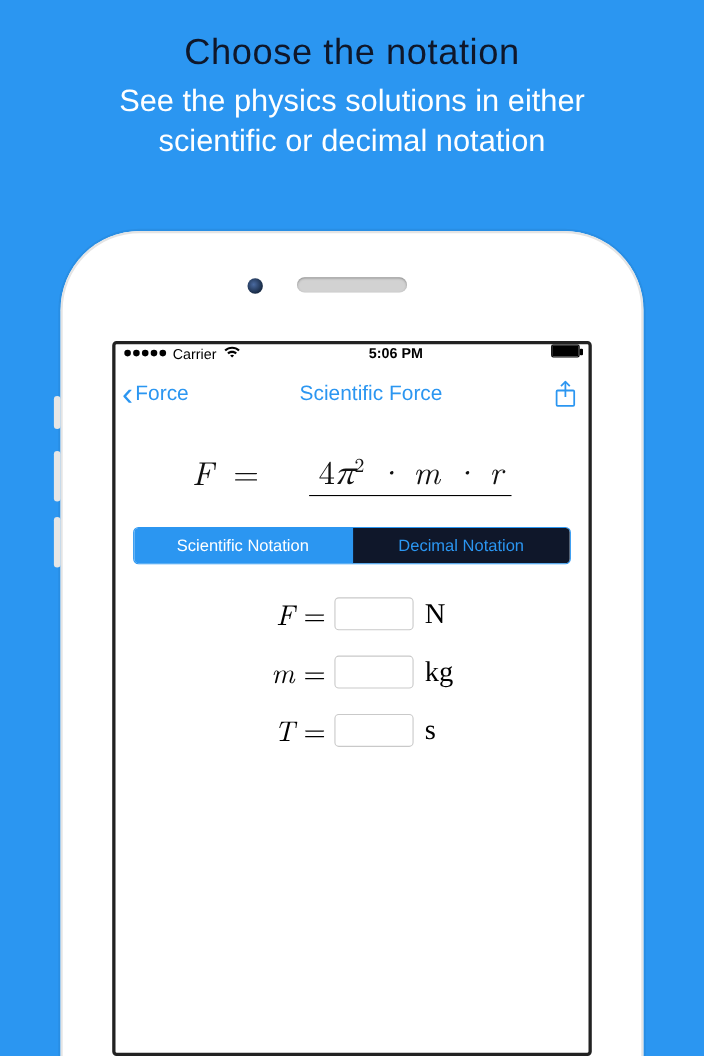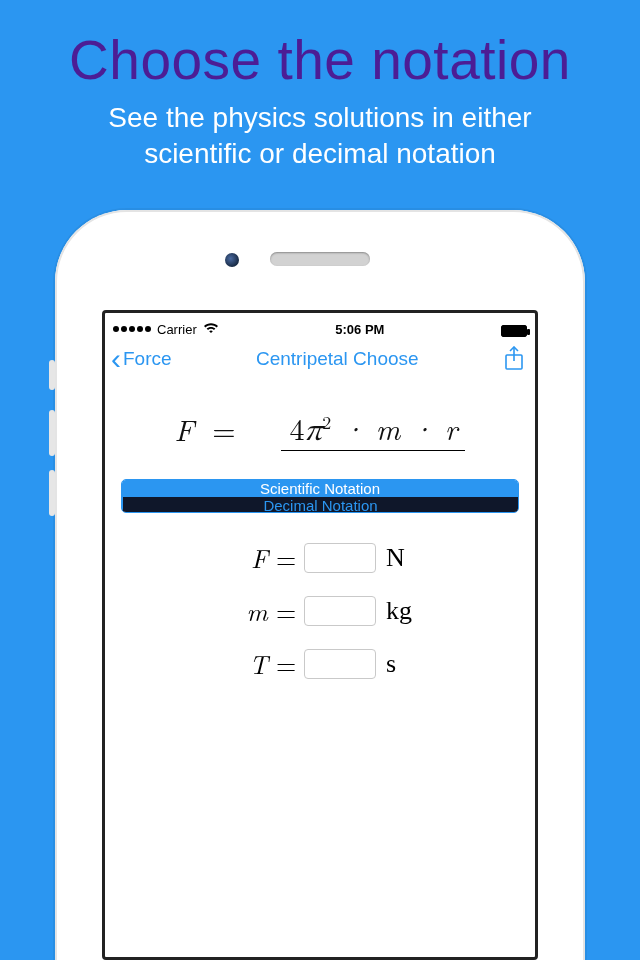--- a/index.html
+++ b/index.html
@@ -5,23 +5,23 @@
     * { box-sizing: border-box; margin: 0; padding: 0; }
     body {
       width: 640px;
       height: 960px;
       background: #2b96f1;
       font-family: -apple-system, "Helvetica Neue", Helvetica, Arial, sans-serif;
       overflow: hidden;
       position: relative;
     }
     .promo-title {
-      color: #4c1d95;
+      color: #0f172a;
       text-align: center;
-      font-size: 55px;
+      font-size: 33px;
       font-weight: 300;
       padding-top: 28px;
       letter-spacing: 0.5px;
     }
     .promo-subtitle {
       color: #fff;
       text-align: center;
       font-size: 28px;
       font-weight: 300;
       line-height: 1.3;
@@ -80,21 +80,21 @@
       height: 650px;
       background: #fff;
       border: 3px solid #222;
       border-radius: 4px;
       overflow: hidden;
     }
     
     .statusbar {
       height: 24px;
       display: flex;
-      align-items: flex-end;
+      align-items: flex-start;
       justify-content: space-between;
       padding: 0 8px;
       font-size: 13px;
       color: #000;
     }
     .status-left { display:flex; align-items:center; gap:6px; }
     .dots { display:flex; gap:2px; }
     .dots span { width:6px; height:6px; border-radius:50%; background:#000; display:block;}
     .status-right { display:flex; align-items:center; gap:4px;}
     .battery { width:26px; height:12px; border:1px solid #000; border-radius:2px; position:relative;}
@@ -133,21 +133,20 @@
     sup{ font-size:0.6em; vertical-align: super; font-style: normal;}
     .eq { font-style: normal; padding:0 4px;}
     
     .seg {
       display:flex;
       margin: 10px 16px 0;
       border:1.5px solid #2b96f1;
       border-radius:5px;
       overflow:hidden;
       height:34px;
-      flex-direction:column;
     }
     .seg-item {
       flex:1;
       display:flex;
       align-items:center;
       justify-content:center;
       font-size:15px;
       color:#2b96f1;
       background:#0f172a;
     }
@@ -213,21 +212,21 @@
               <div class="battery-fill"></div>
             </div>
         </div>
       </div>
 
       <div class="navbar">
         <div class="back-btn">
           <span class="back-chev">‹</span>
           <span>Force</span>
         </div>
-        <div class="nav-title">Centripetal Choose</div>
+        <div class="nav-title">Scientific Force</div>
         <div class="share-btn">
           <span>
             <svg width="22" height="26" viewBox="0 0 22 26" fill="none" stroke="#2b96f1" stroke-width="1.6">
               <path d="M11 1 L11 15"></path>
               <path d="M7 5 L11 1 L15 5"></path>
               <rect x="3" y="9" width="16" height="14" rx="1"></rect>
             </svg>
           </span>
         </div>
       </div>

